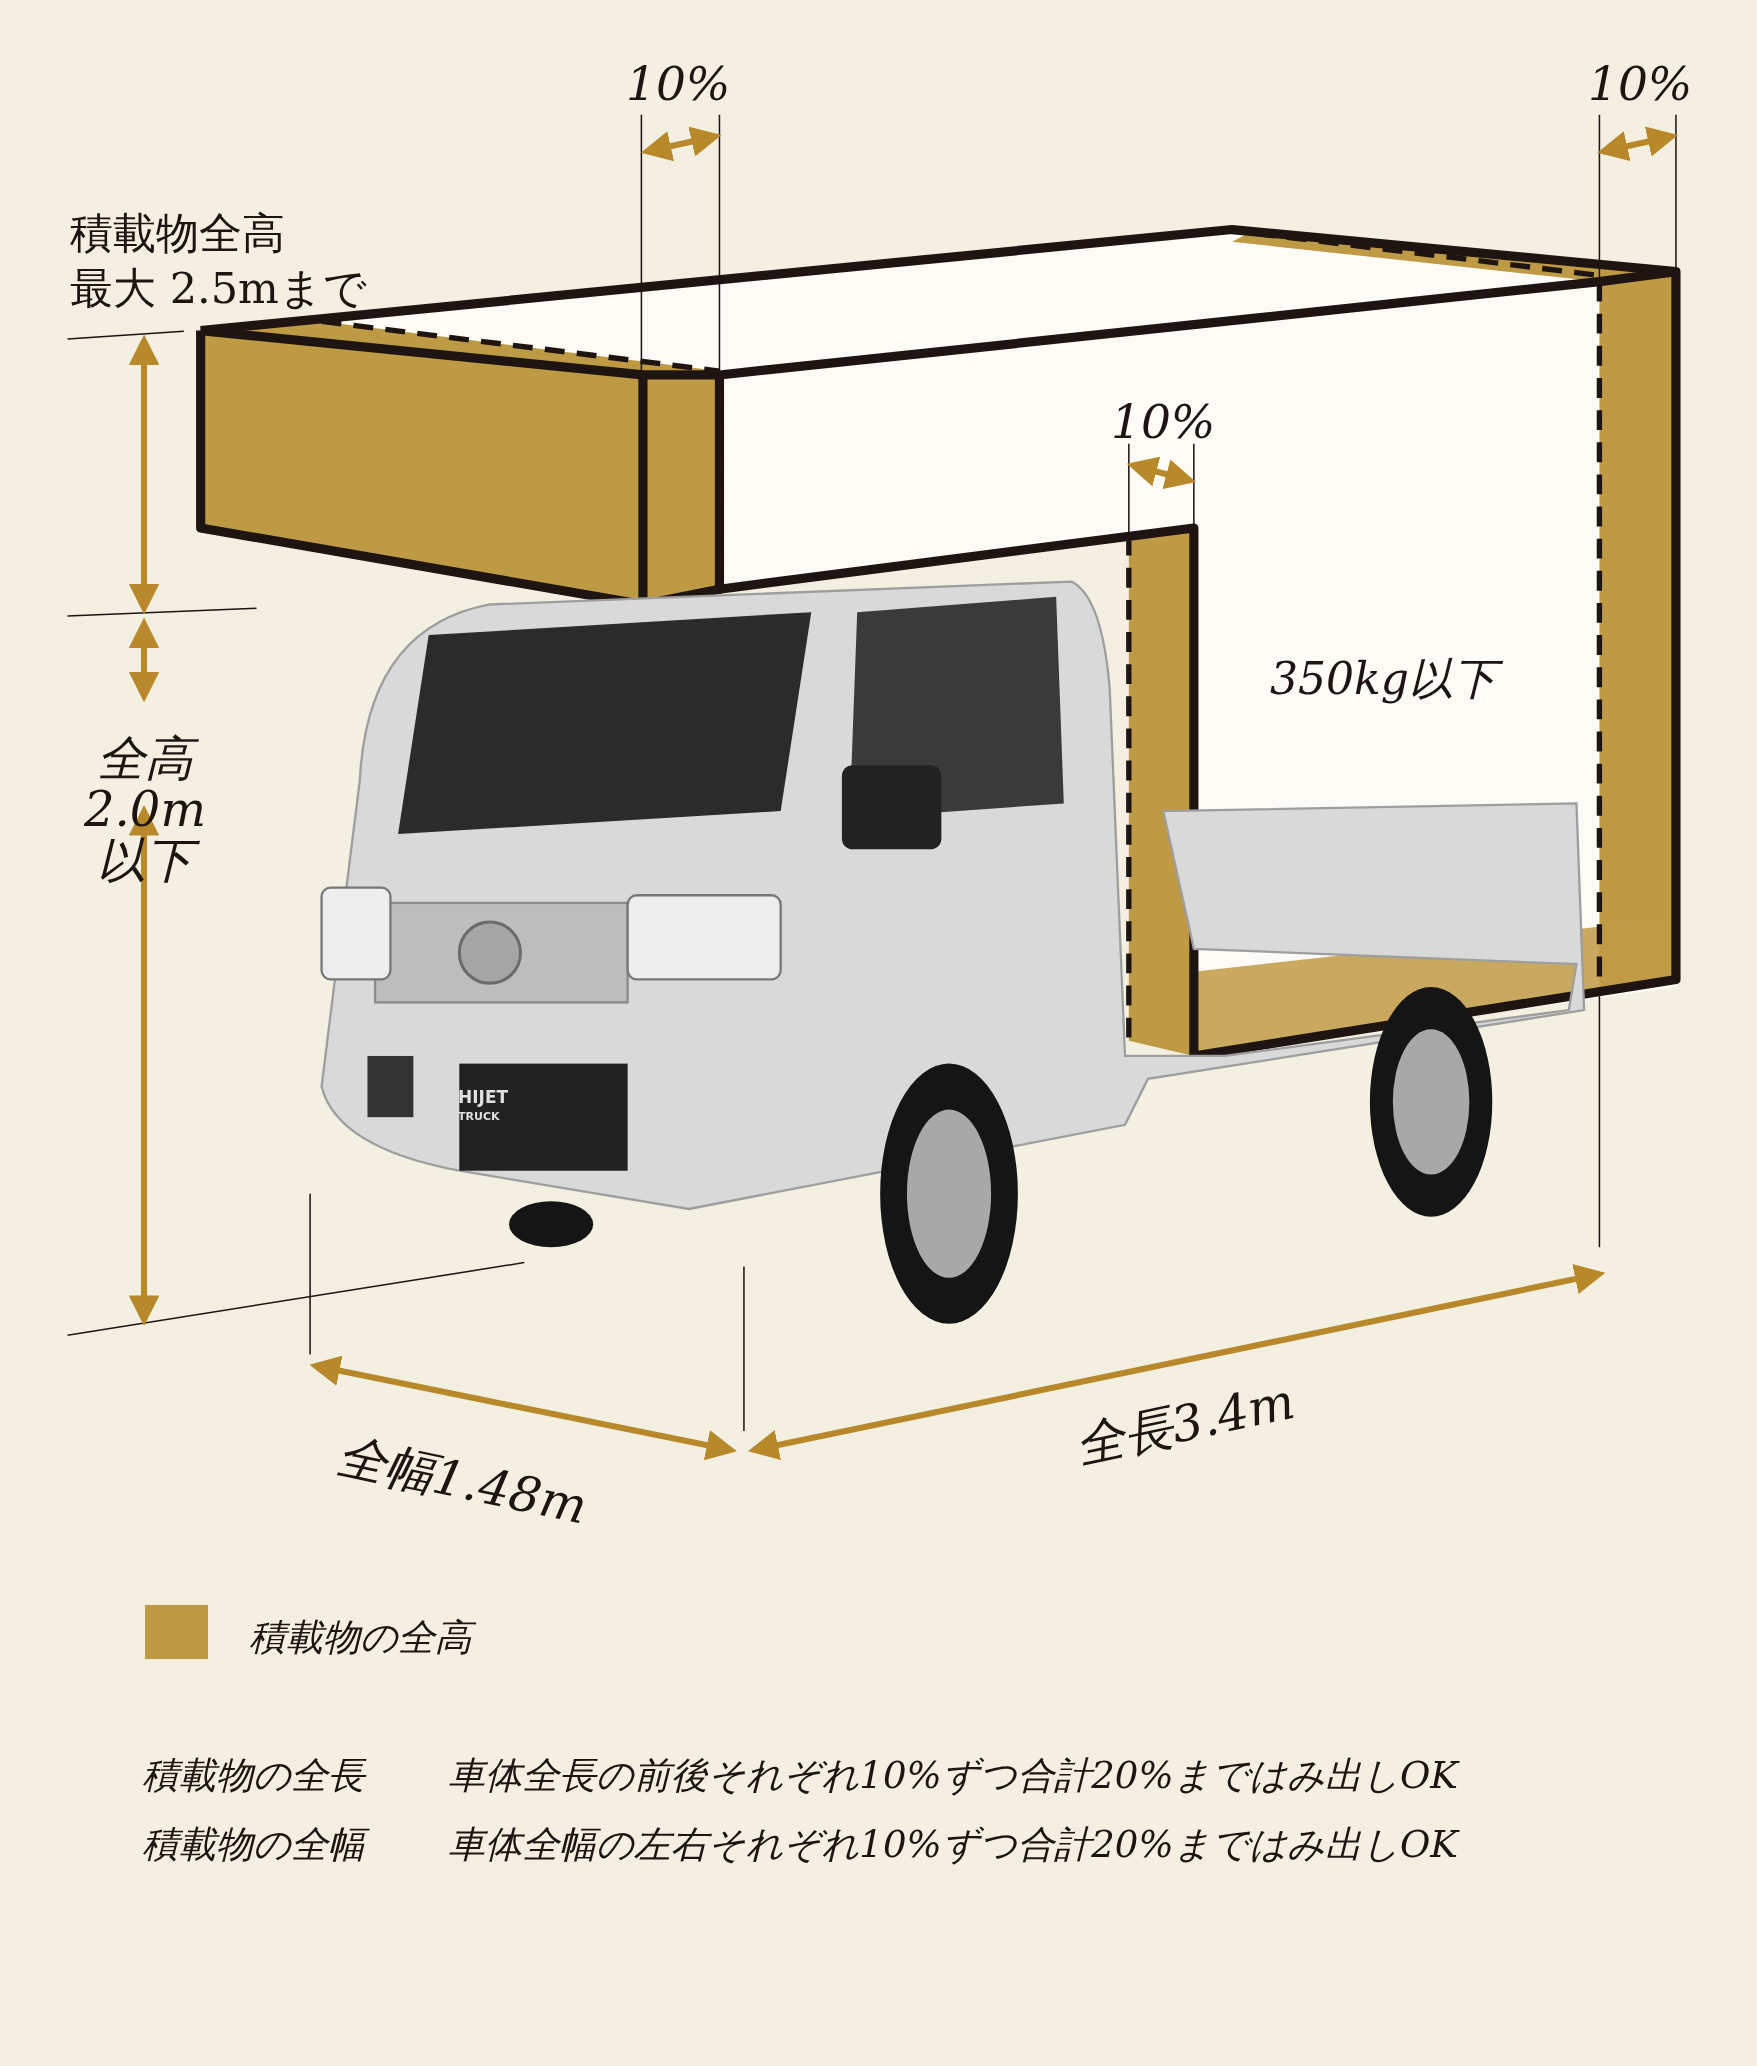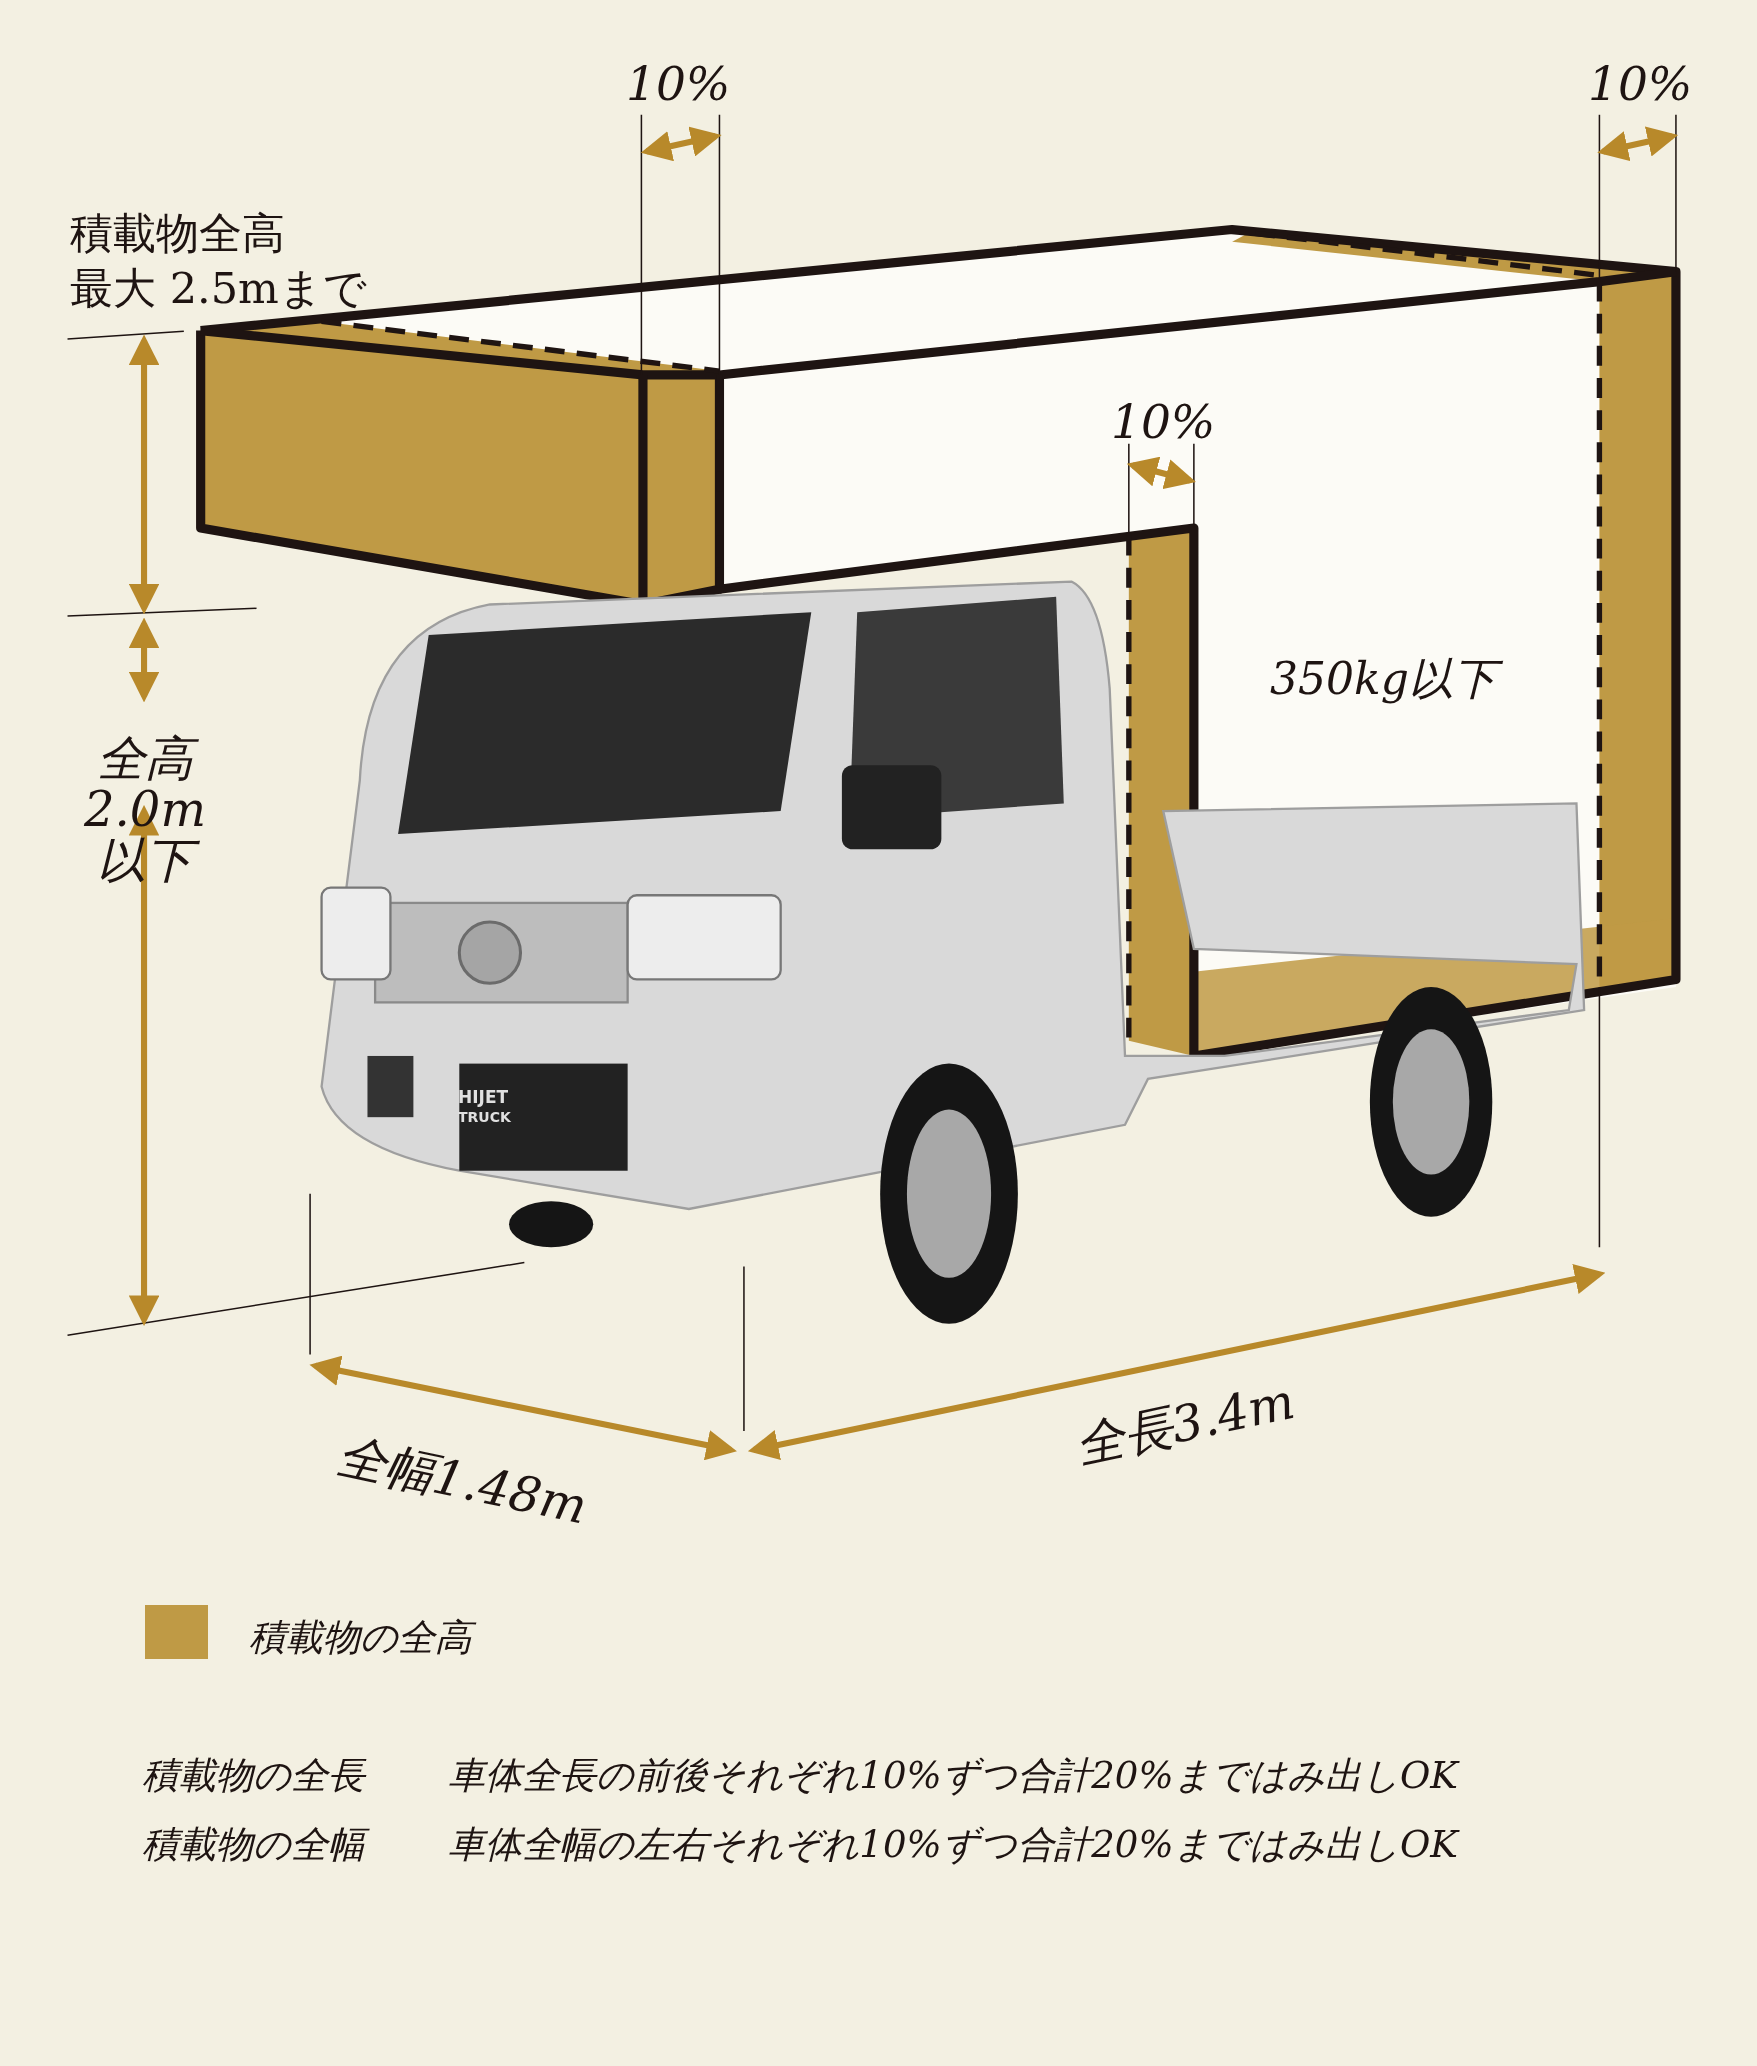--- a/index.html
+++ b/index.html
@@ -112,21 +112,21 @@
   <div>以下</div>
 </div>
 
 <div class="lbl" style="left:1270px;top:657px;font-size:44px;">350kg以下</div>
 
 <div class="lbl" style="left:343px;top:1431px;font-size:49px;transform:rotate(12deg);transform-origin:left top;">全幅1.48m</div>
 <div class="lbl" style="left:1071px;top:1423px;font-size:49px;transform:rotate(-12deg);transform-origin:left top;">全長3.4m</div>
 
 <div class="abs" style="left:458px;top:1087px;font-size:17px;color:#E0E0E0;font-family:'DejaVu Sans',sans-serif;font-weight:bold;width:46px;line-height:20px;">
   <div>HIJET</div>
-  <div style="font-size:14px;">TRUCK</div>
+  <div style="font-size:11px;">TRUCK</div>
 </div>
 
 <div class="legend-swatch" style="background:#BF9A45;"></div>
 <div class="legend-text">積載物の全高</div>
 
 <div class="specs">
   <div class="row">
     <span class="k">積載物の全長</span><span>車体全長の前後それぞれ10%ずつ合計20%まではみ出しOK</span>
   </div>
   <div class="row">

